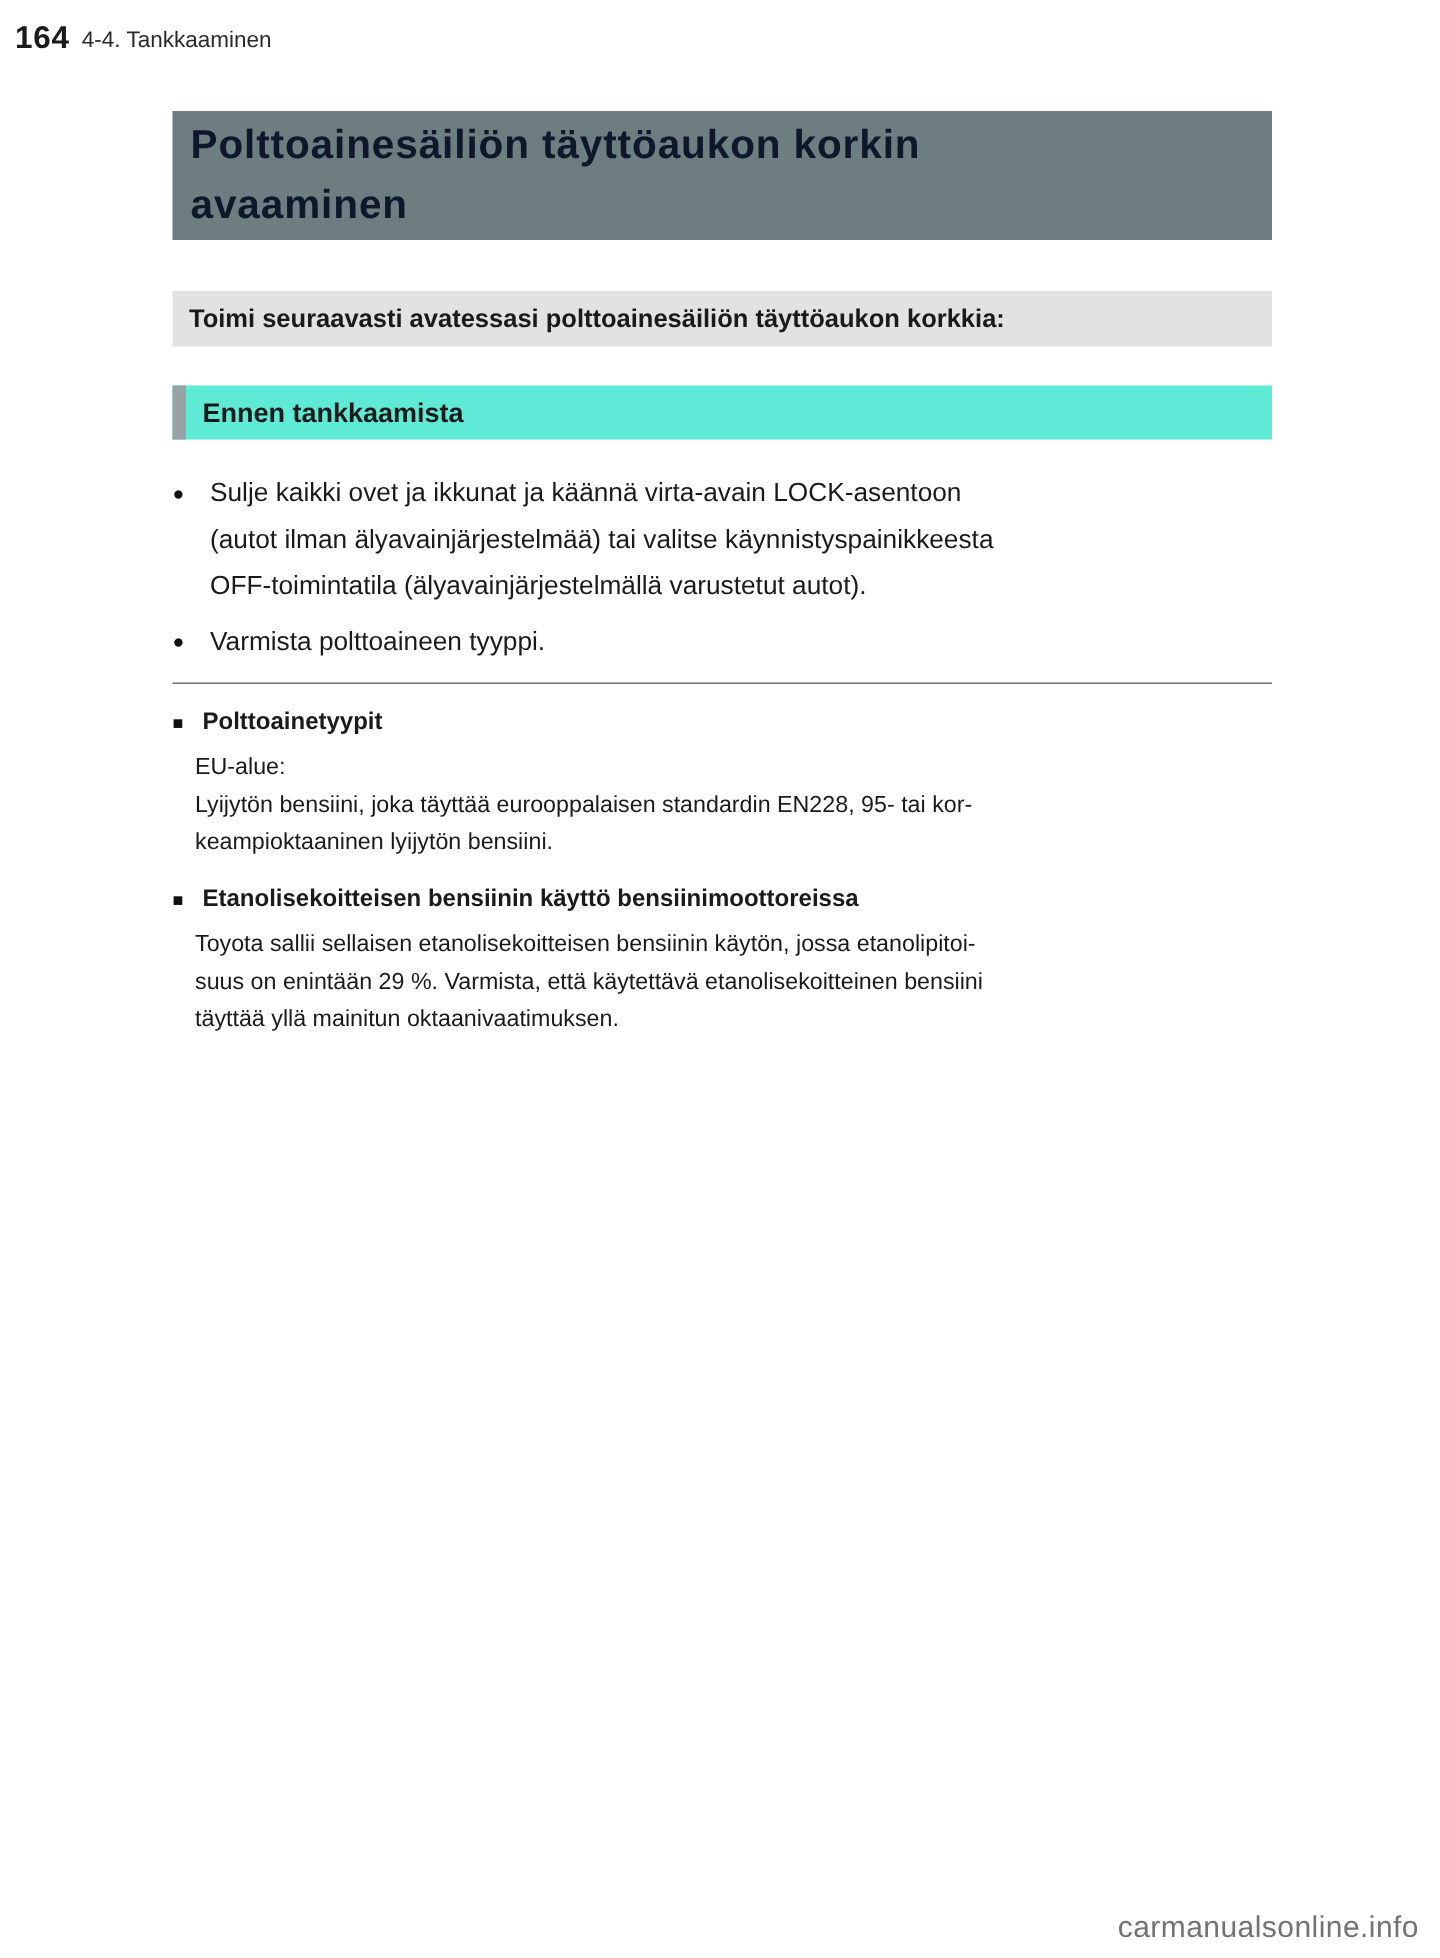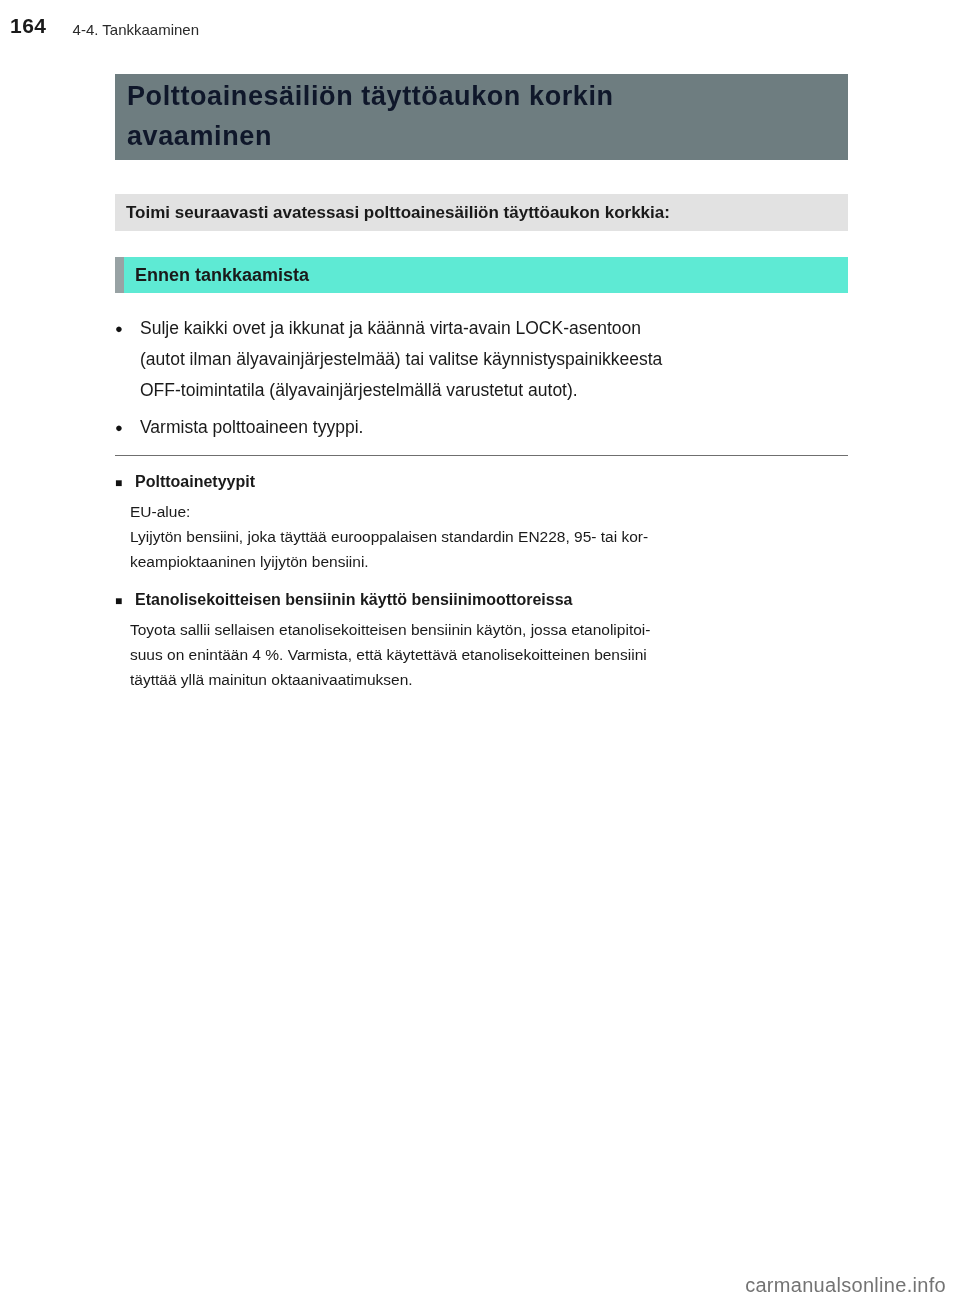--- a/index.html
+++ b/index.html
@@ -9,22 +9,22 @@
     font-family: "Liberation Sans", "DejaVu Sans", sans-serif;
     color: #1a1a1a;
     position: relative;
     overflow: hidden;
   }
   .page { width: 960px; height: 1305px; position: relative; }
 
   .page-header {
     padding: 14px 0 0 10px;
     display: flex;
-    align-items: flex-end;
-    gap: 26px;
+    align-items: center;
+    gap: 8px;
   }
   .page-number { font-size: 21px; font-weight: bold; letter-spacing: 0.5px; }
   .section-title { font-size: 15px; color: #2a2a2a; }
 
   .content { margin-left: 115px; width: 733px; }
 
   .title-box {
     margin-top: 36px;
     background: #6e7d80;
     color: #0f172a;
@@ -145,21 +145,21 @@
 Lyijytön bensiini, joka täyttää eurooppalaisen standardin EN228, 95- tai kor-
 keampioktaaninen lyijytön bensiini.</p>
     </section>
 
     <section class="note">
       <div class="note-head">
         <span class="square-marker">■</span>
         <span class="note-title">Etanolisekoitteisen bensiinin käyttö bensiinimoottoreissa</span>
       </div>
       <p class="note-par">Toyota sallii sellaisen etanolisekoitteisen bensiinin käytön, jossa etanolipitoi-
-suus on enintään 4 %. Varmista, että käytettävä etanolisekoitteinen bensiini
+suus on enintään 29 %. Varmista, että käytettävä etanolisekoitteinen bensiini
 täyttää yllä mainitun oktaanivaatimuksen.</p>
     </section>
 
   </main>
 
   <div class="watermark">carmanualsonline.info</div>
 
 </div>
 
 </body></html>

